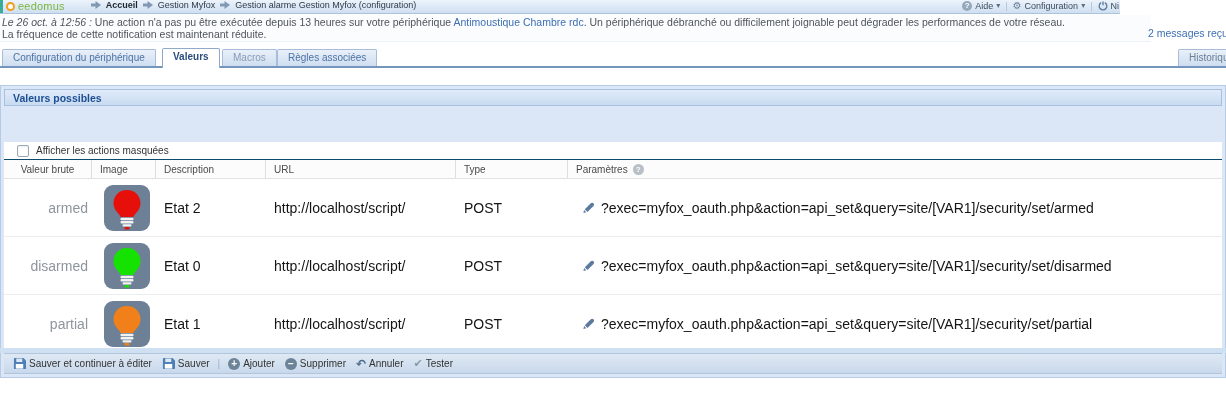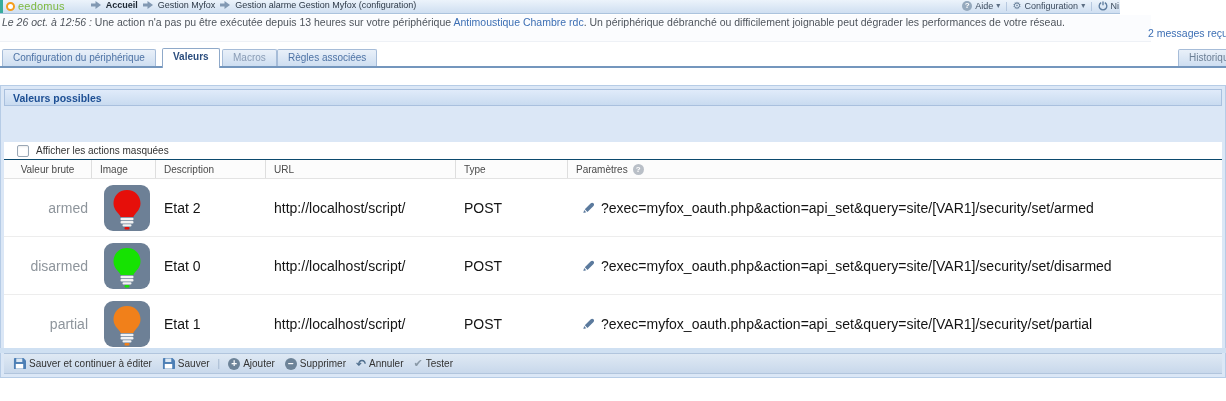--- a/index.html
+++ b/index.html
@@ -132,20 +132,21 @@
           <path d="M3.8 2 A4.6 4.6 0 1 0 8.2 2" fill="none" stroke="#5b7a9d" stroke-width="1.6"></path>
           <line x1="6" y1="0.5" x2="6" y2="5.2" stroke="#5b7a9d" stroke-width="1.6"></line>
         </svg>
       <span>Ni</span>
     </span>
   </span>
 </div>
 
 <div class="notif">
   <div><i>Le 26 oct. à 12:56 :</i><span> Une action n'a pas pu être exécutée depuis 13 heures sur votre périphérique </span><a>Antimoustique Chambre rdc</a><span>. Un périphérique débranché ou difficilement joignable peut dégrader les performances de votre réseau.</span></div>
+  <div>La fréquence de cette notification est maintenant réduite.</div>
   <a class="msgs">2 messages reçus</a>
 </div>
 
 <div class="tabbar">
   <div class="tab" style="left:2px">Configuration du périphérique</div>
   <div class="tab active" style="left:162px">Valeurs</div>
   <div class="tab muted" style="left:222px">Macros</div>
   <div class="tab" style="left:277px">Règles associées</div>
   <div class="tab gray" style="left:1178px">Historique</div>
 </div>

